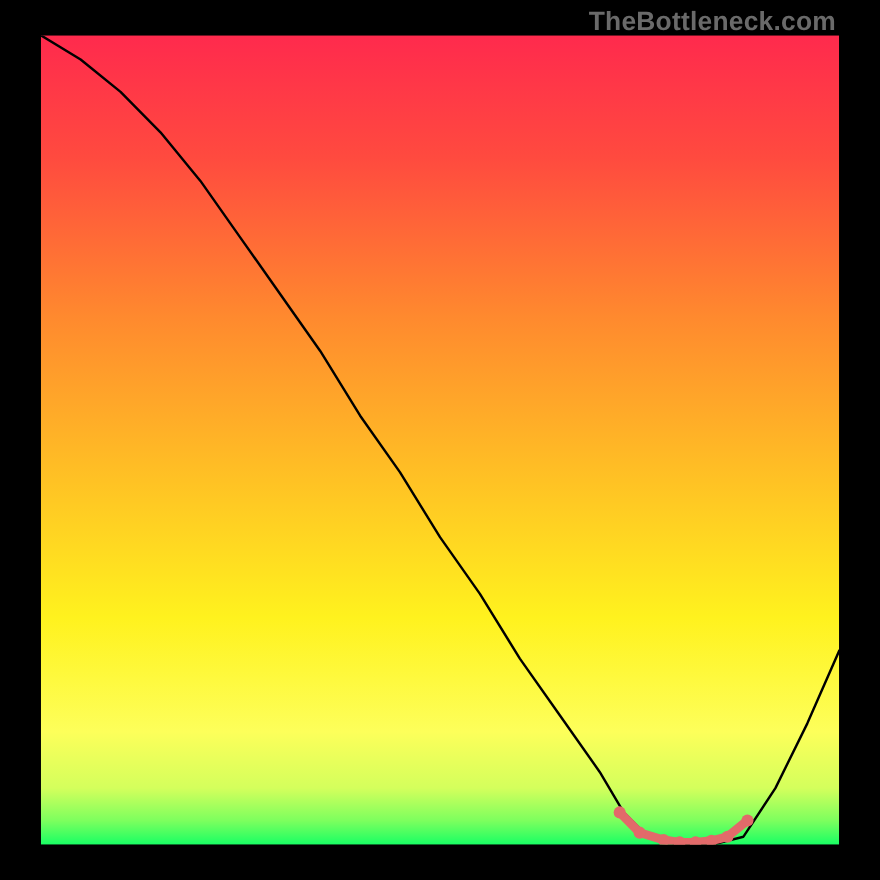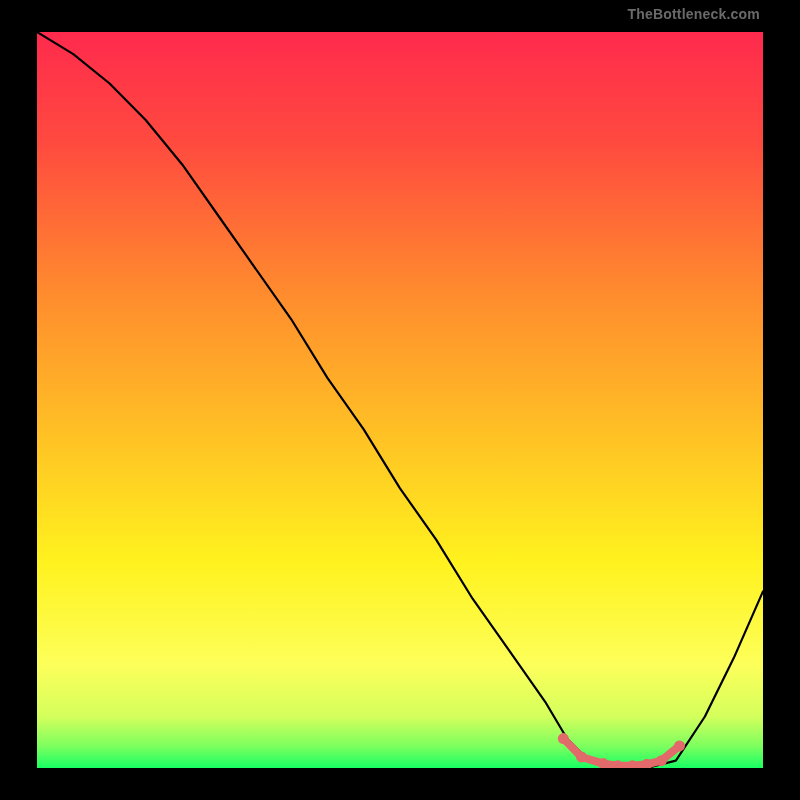--- a/index.html
+++ b/index.html
@@ -25,21 +25,21 @@
     width: 726px;
     height: 736px;
     overflow: hidden;
   }
   .watermark {
     position: absolute;
     top: 6px;
     right: 40px;
     color: #6a6a6a;
     font-family: Arial, Helvetica, sans-serif;
-    font-size: 14px;
+    font-size: 24px;
     font-weight: 600;
     letter-spacing: 0.2px;
   }
   svg { display: block; }
 </style>
 </head>
 <body>
 
 <div class="frame">
 

